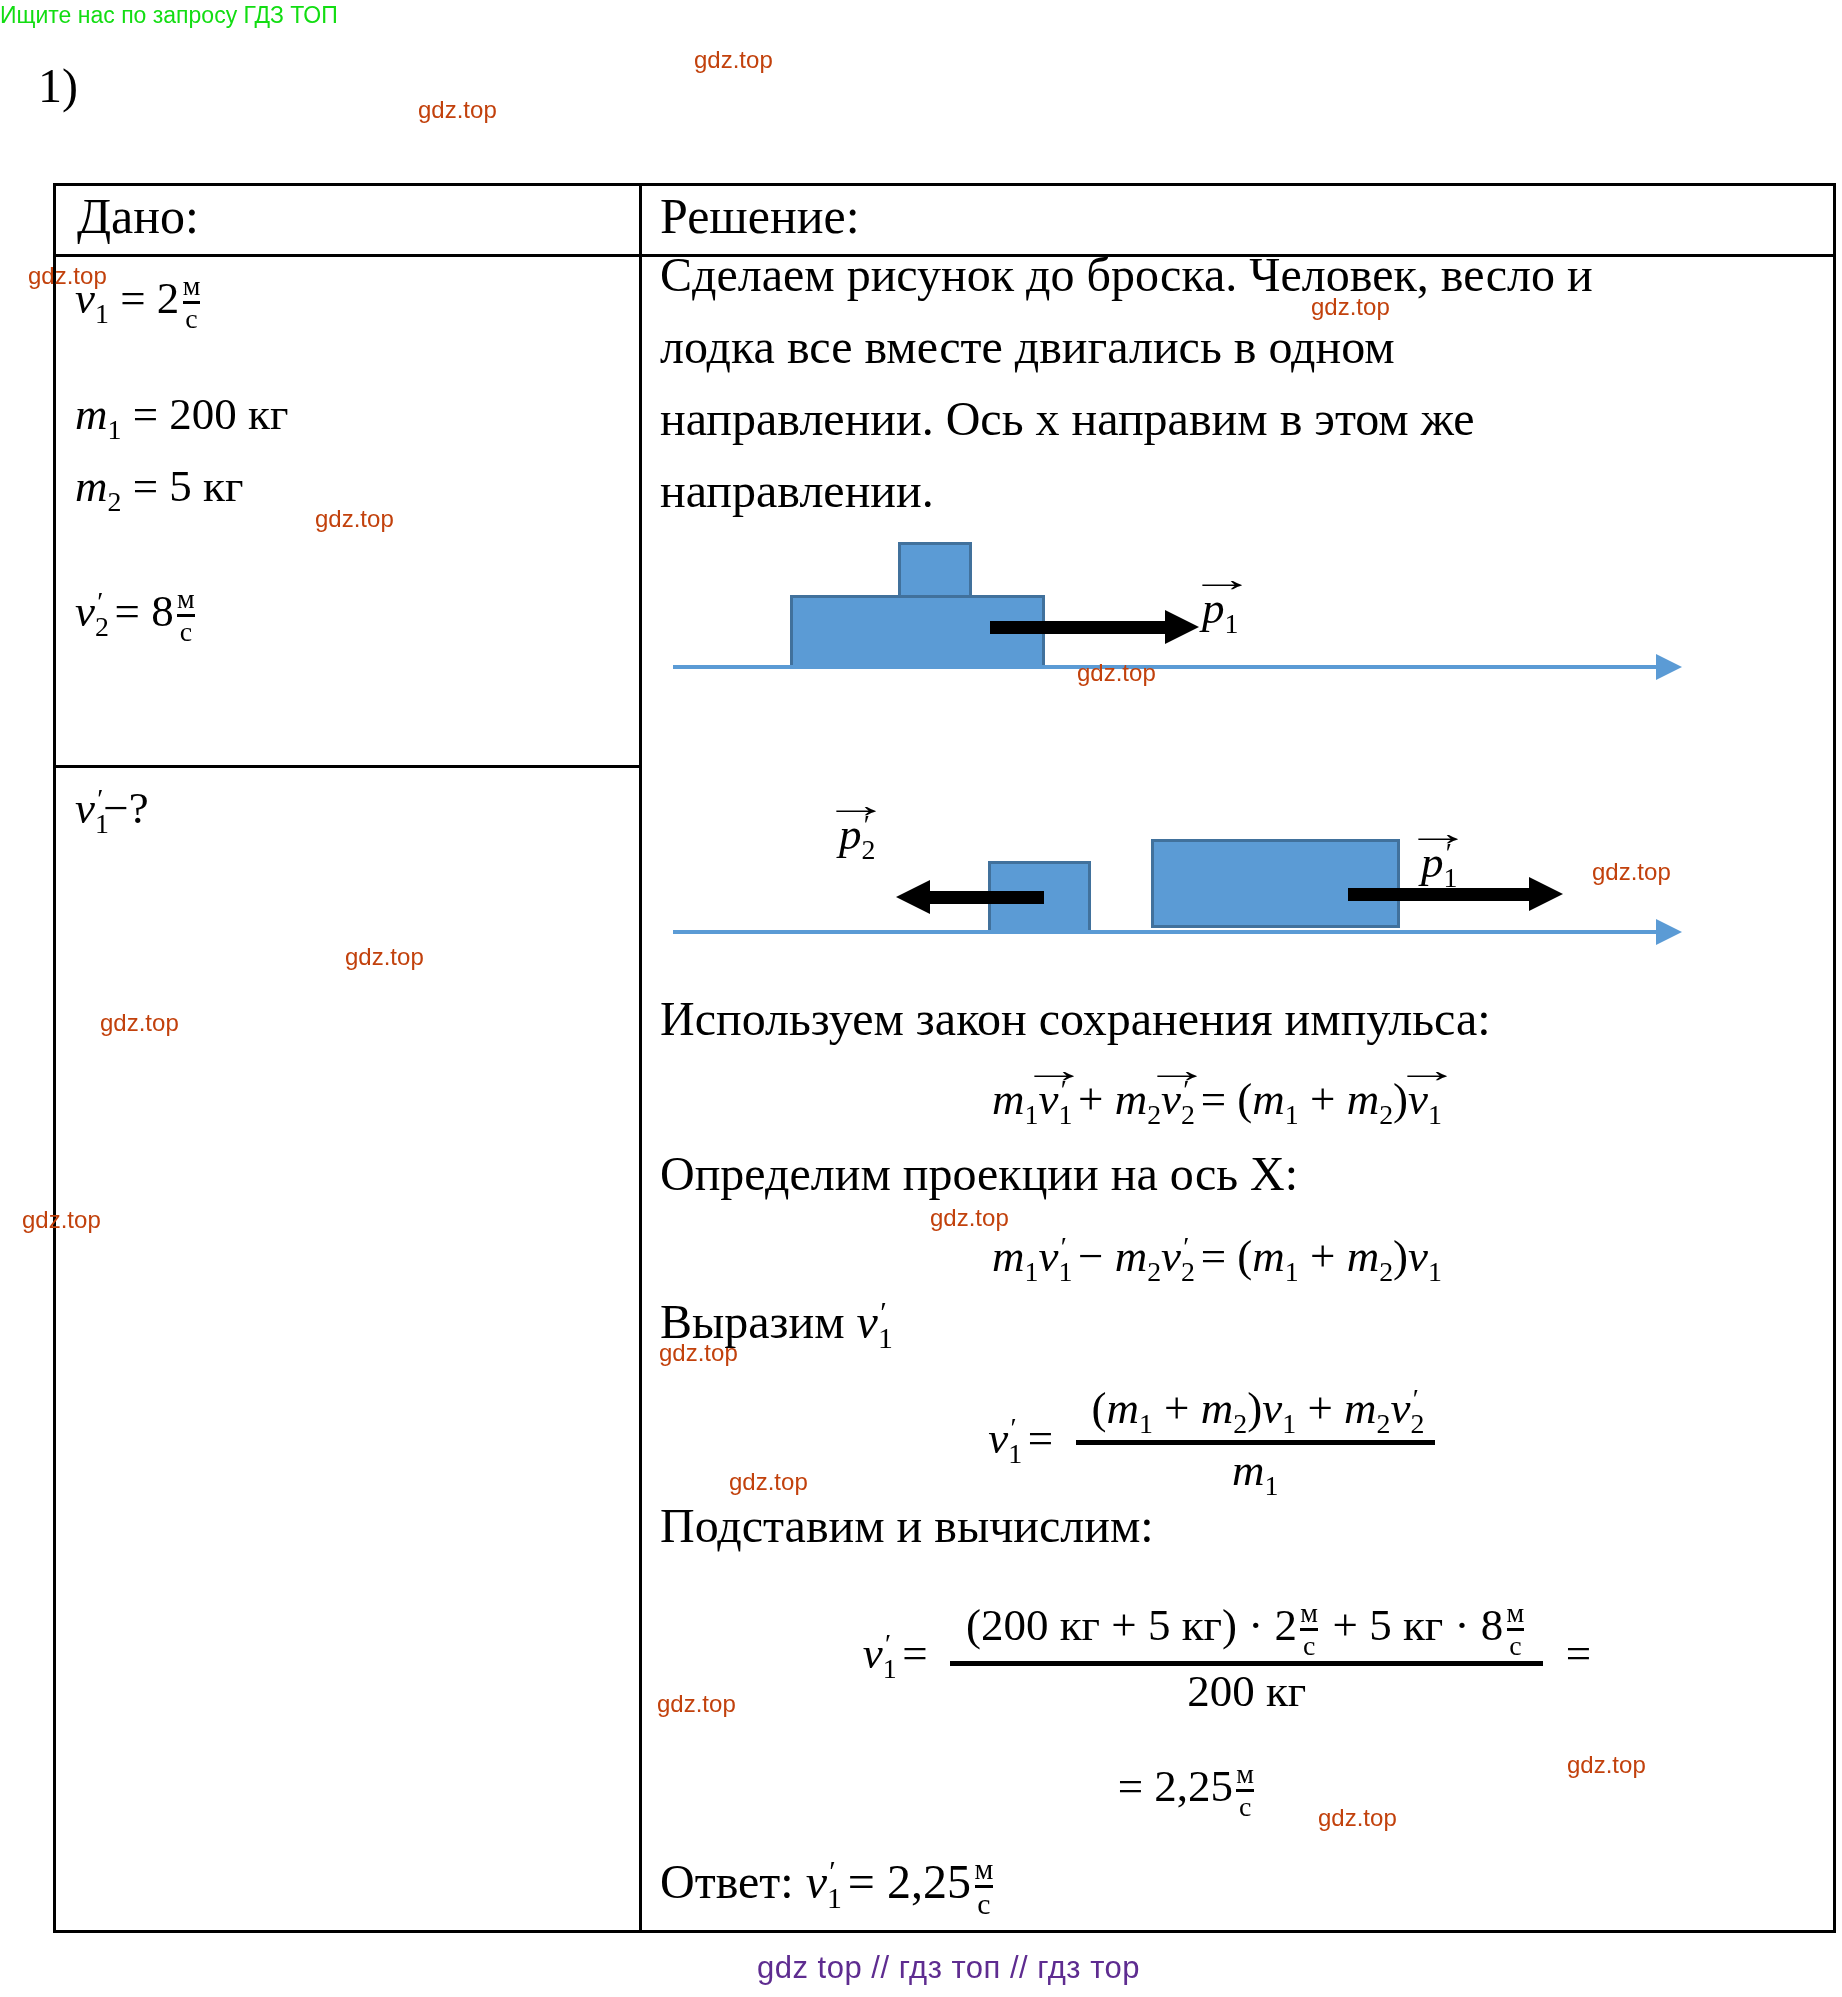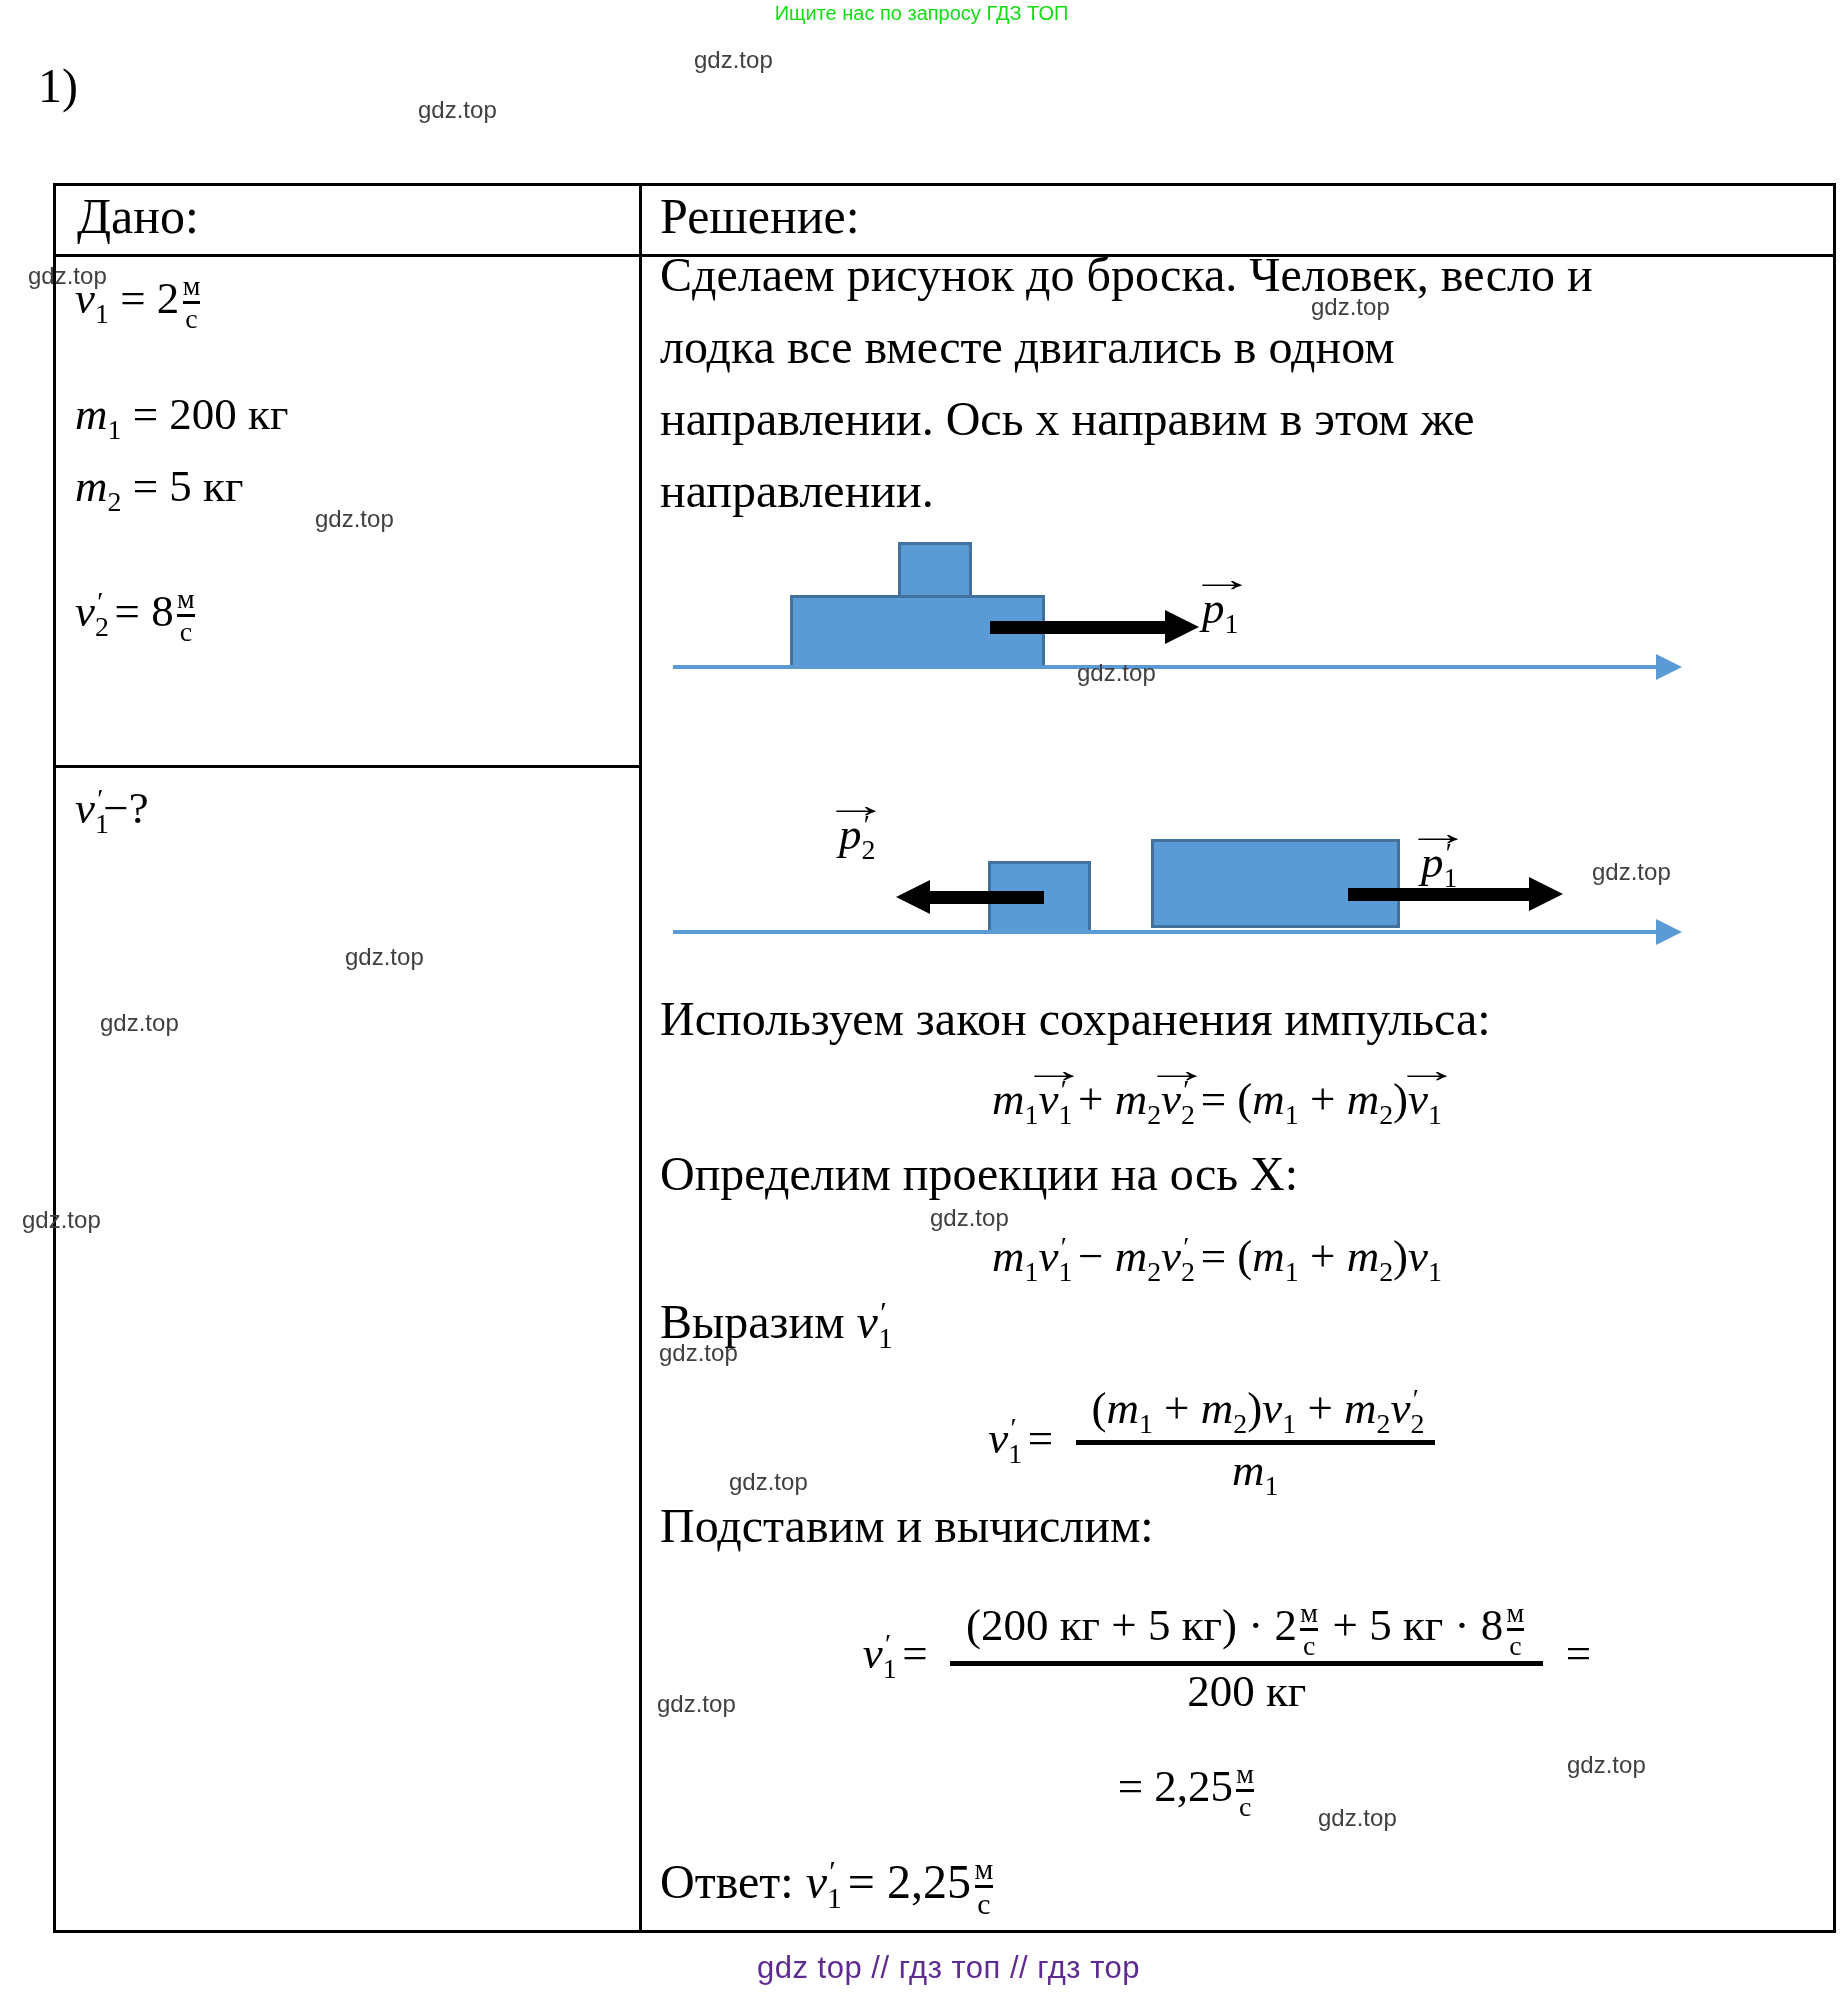--- a/index.html
+++ b/index.html
@@ -1,25 +1,25 @@
 <!DOCTYPE html>
 <html><head>
 <meta charset="utf-8">
 <style>
   html,body{margin:0;padding:0;background:#ffffff;}
   .page{position:relative;width:1843px;height:1998px;background:#fff;overflow:hidden;
         font-family:"Liberation Serif", serif;color:#000;}
   
   .bline{position:absolute;background:#000;}
   
-  .green-header{position:absolute;left:0;top:2px;width:100%;text-align:center;
-      font-family:"Liberation Sans", sans-serif;font-size:20px;font-weight:400;}
+  .green-header{position:absolute;left:0;top:2px;width:100%;
+      font-family:"Liberation Sans", sans-serif;font-size:23px;font-weight:400;}
   .problem-number{position:absolute;left:38px;top:58px;font-size:48px;}
   .cell-header{position:absolute;font-size:50px;}
-  .wm{position:absolute;font-family:"Liberation Sans", sans-serif;font-size:24px;color:#404040;
+  .wm{position:absolute;font-family:"Liberation Sans", sans-serif;font-size:24px;color:#c2410c;
       white-space:nowrap;z-index:30;}
   .footer{position:absolute;left:0;top:1950px;width:100%;text-align:center;
       font-family:"Liberation Sans", sans-serif;font-size:31px;letter-spacing:0.5px;}
   .para{position:absolute;font-size:48px;line-height:72px;white-space:nowrap;}
   .sline{position:absolute;font-size:48px;white-space:nowrap;}
   .mline{position:absolute;font-size:45px;white-space:nowrap;}
   .centered{text-align:center;}
   
   .mline i, .sline i, .givenline i, .diag-label i{font-style:italic;}
   .msub{font-size:0.62em;vertical-align:-0.35em;}

